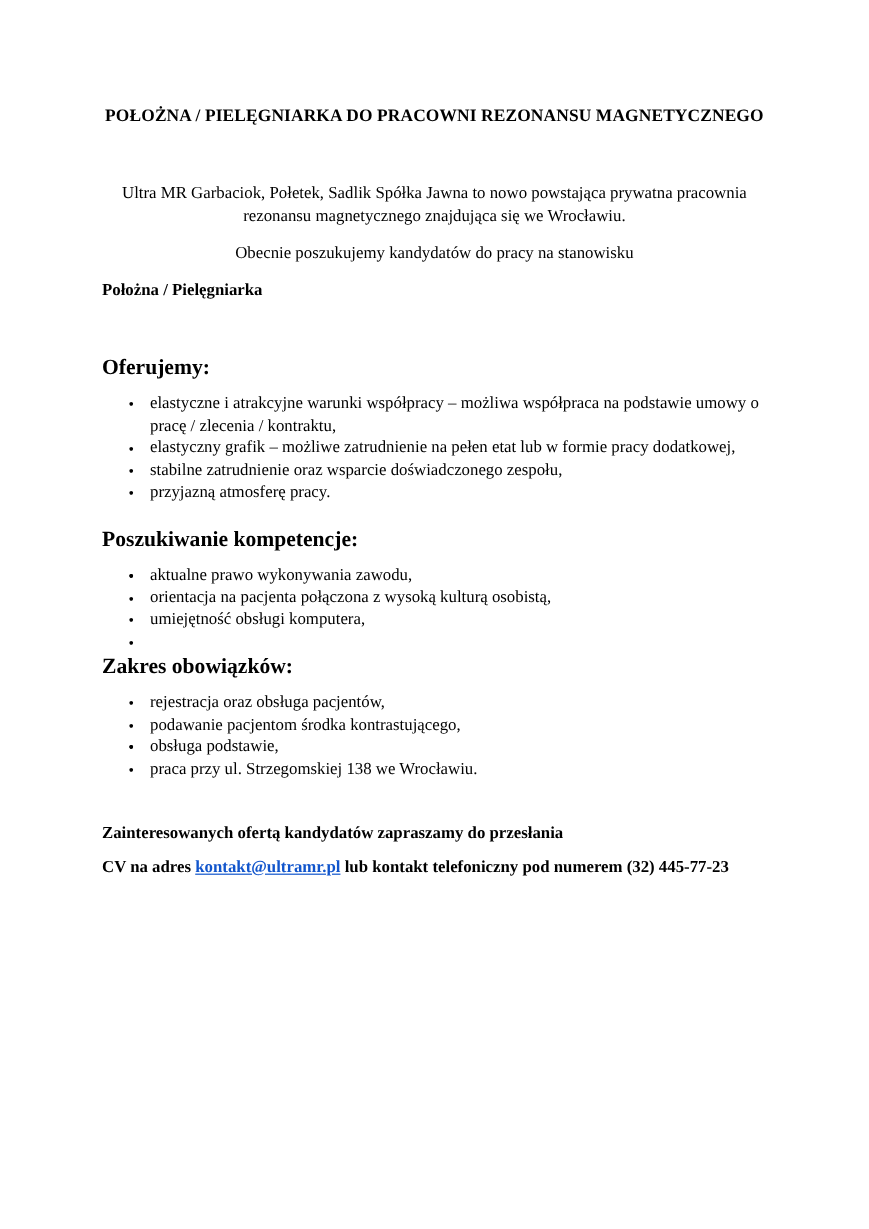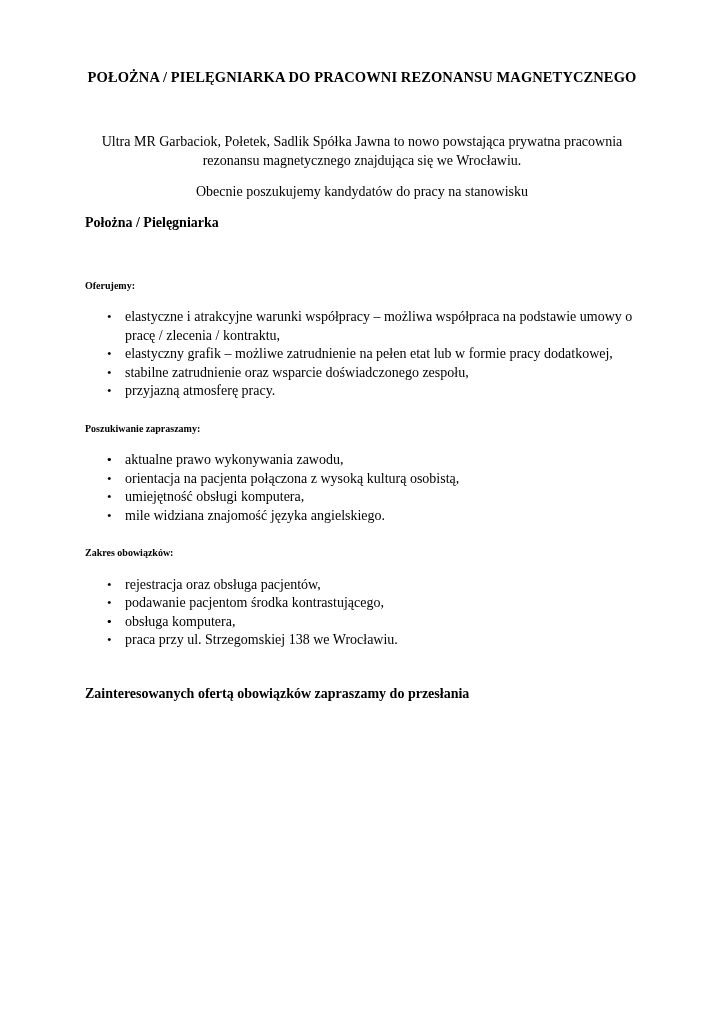--- a/index.html
+++ b/index.html
@@ -10,21 +10,21 @@
   }
   body {
     font-family: "Liberation Serif", "DejaVu Serif", serif;
     color: #000000;
     font-size: 14px;
     line-height: 18.5px;
   }
   .page {
     width: 724px; height: 1024px;
     background: #ffffff;
-    padding: 68px 85px 0 85px;
+    padding: 88px 85px 0 85px;
     position: relative;
   }
   .doc-title {
     font-size: 14.5px;
     font-weight: bold;
     text-align: center;
     letter-spacing: 0.1px;
   }
   .intro-paragraph {
     margin-top: 45px;
@@ -39,21 +39,21 @@
   }
   .position-line {
     margin-top: 13px;
     font-weight: bold;
     text-align: left;
     font-family: Liberation Serif, serif;
   }
   .section { margin-top: 0; }
   .section-heading {
     font-weight: bold;
-    font-size: 10px;
+    font-size: 18px;
   }
   .section-offer    { margin-top: 44px; }
   .section-skills   { margin-top: 19px; }
   .section-duties   { margin-top: 19px; }
   ul.bullet-list {
     list-style: none;
     margin-top: 13px;
     margin-bottom: 0;
   }
   ul.bullet-list li {
@@ -111,66 +111,68 @@
         <span>stabilne zatrudnienie oraz wsparcie doświadczonego zespołu,</span>
       </li>
       <li>
         <span class="bullet">•</span>
         <span>przyjazną atmosferę pracy.</span>
       </li>
     </ul>
   </div>
 
   <div class="section section-skills">
-    <div class="section-heading">Poszukiwanie zapraszamy:</div>
+    <div class="section-heading">Poszukiwanie kompetencje:</div>
     <ul class="bullet-list">
       <li>
         <span class="bullet">•</span>
       </li>
       <li>
         <span class="bullet">•</span>
         <span>aktualne prawo wykonywania zawodu,</span>
       </li>
       <li>
         <span class="bullet">•</span>
         <span>orientacja na pacjenta połączona z wysoką kulturą osobistą,</span>
       </li>
       <li>
         <span class="bullet">•</span>
         <span>umiejętność obsługi komputera,</span>
       </li>
       <li>
         <span class="bullet">•</span>
-        <span>mile widziana znajomość języka angielskiego.</span>
       </li>
     </ul>
   </div>
 
   <div class="section section-duties">
     <div class="section-heading">Zakres obowiązków:</div>
     <ul class="bullet-list">
       <li>
         <span class="bullet">•</span>
         <span>rejestracja oraz obsługa pacjentów,</span>
       </li>
       <li>
         <span class="bullet">•</span>
         <span>podawanie pacjentom środka kontrastującego,</span>
       </li>
       <li>
         <span class="bullet">•</span>
       </li>
       <li>
         <span class="bullet">•</span>
-        <span>obsługa komputera,</span>
+        <span>obsługa podstawie,</span>
       </li>
       <li>
         <span class="bullet">•</span>
         <span>praca przy ul. Strzegomskiej 138 we Wrocławiu.</span>
       </li>
     </ul>
   </div>
 
   <div class="closing-block">
-    <div class="closing-line1">Zainteresowanych ofertą obowiązków zapraszamy do przesłania</div>
+    <div class="closing-line1">Zainteresowanych ofertą kandydatów zapraszamy do przesłania</div>
+    <div class="closing-line2">
+      <span>CV na adres </span><a href="#" class="email-link" style="color: rgb(17, 85, 204);">kontakt@ultramr.pl</a><span> lub kontakt telefoniczny pod numerem (32) 445-77-23</span>
+    </div>
   </div>
 
 </div>
 
 </body></html>

